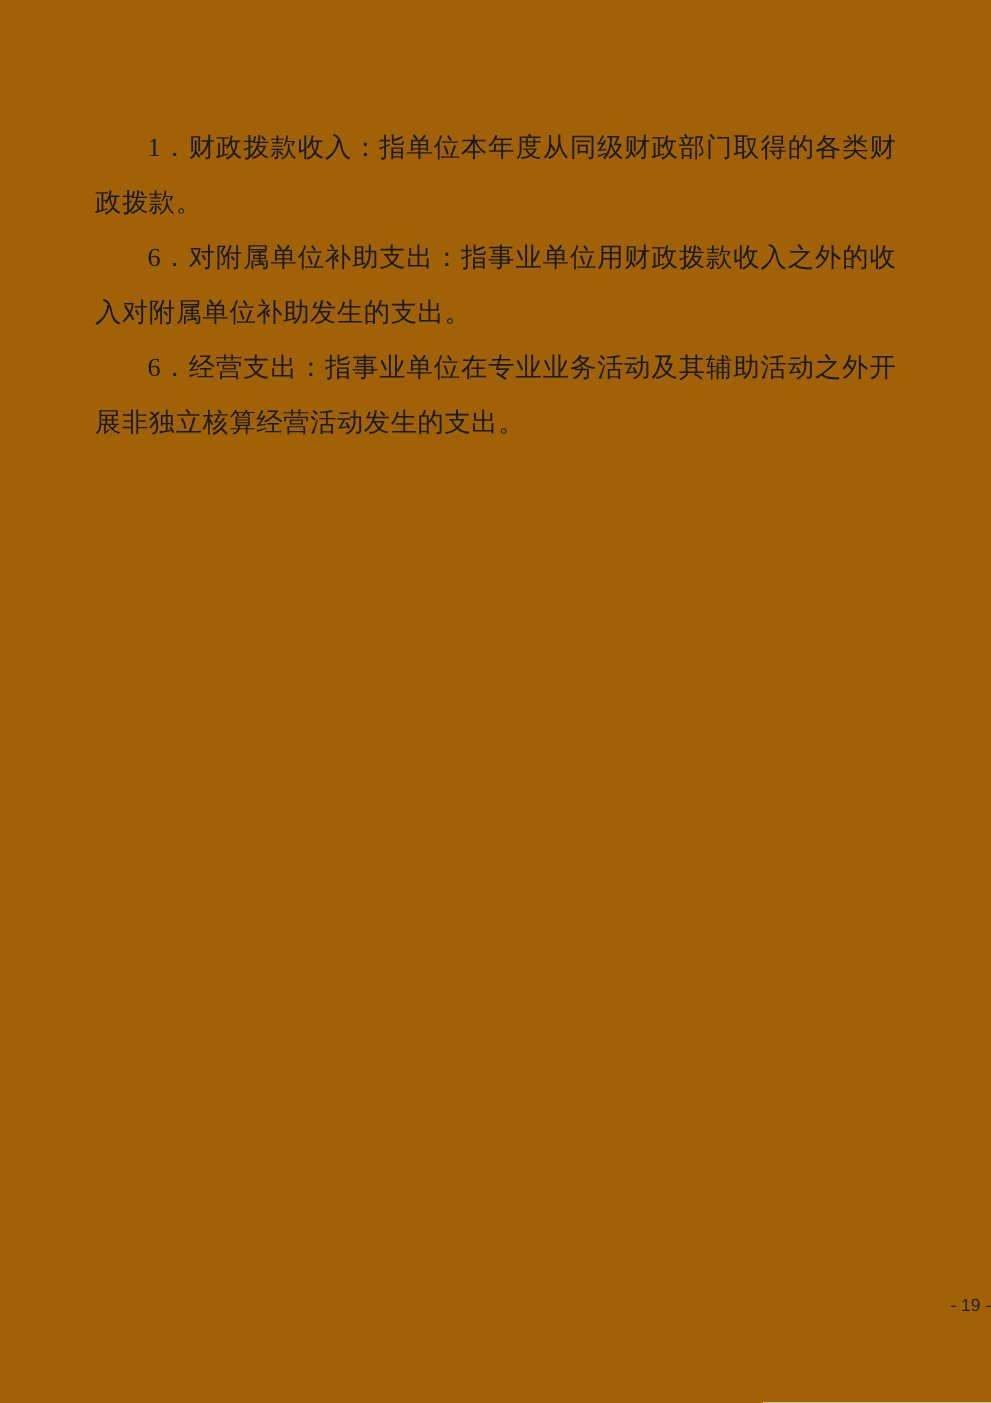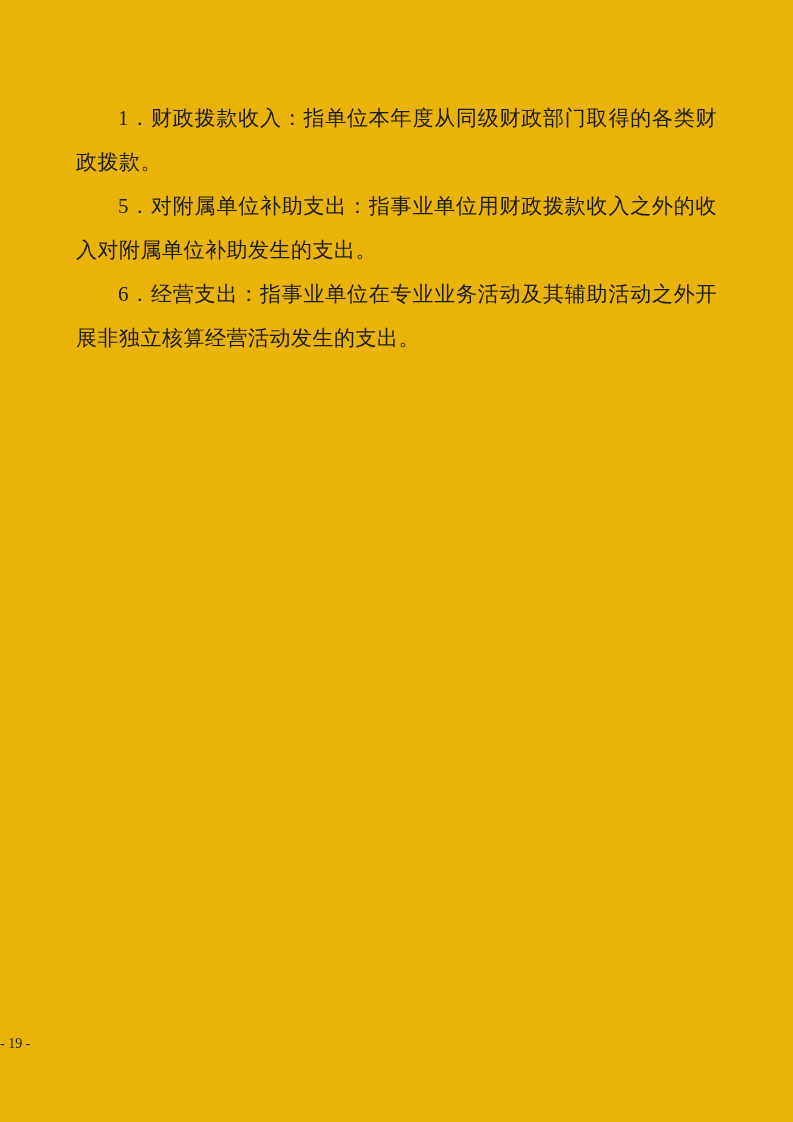--- a/index.html
+++ b/index.html
@@ -5,21 +5,21 @@
   html, body {
     margin: 0;
     padding: 0;
     background: #ffffff;
   }
   .page {
     position: relative;
     width: 793px;
     height: 1122px;
     margin: 0 auto;
-    background: #eab308;
+    background: #a16207;
     overflow: hidden;
     font-family: "Liberation Serif", "DejaVu Serif", serif;
     color: #1a1a1a;
   }
   .content {
     position: absolute;
     top: 96px;
     left: 76px;
     right: 76px;
   }
@@ -31,29 +31,29 @@
     text-justify: inter-ideograph;
     text-indent: 2em;
     letter-spacing: 0.5px;
     word-break: break-all;
   }
   .page-footer {
     position: absolute;
     left: 0;
     right: 0;
     top: 1036px;
-    text-align: left;
+    text-align: right;
     font-size: 14px;
     color: #222222;
-    font-family: Liberation Serif, serif;
+    font-family: Liberation Sans, sans-serif;
   }
 </style>
 </head>
 <body>
 
 <div class="page">
   <div class="content">
     <p>1．财政拨款收入：指单位本年度从同级财政部门取得的各类财政拨款。</p>
-    <p>5．对附属单位补助支出：指事业单位用财政拨款收入之外的收入对附属单位补助发生的支出。</p>
+    <p>6．对附属单位补助支出：指事业单位用财政拨款收入之外的收入对附属单位补助发生的支出。</p>
     <p>6．经营支出：指事业单位在专业业务活动及其辅助活动之外开展非独立核算经营活动发生的支出。</p>
   </div>
   <div class="page-footer">- 19 -</div>
 </div>
 
 </body></html>

